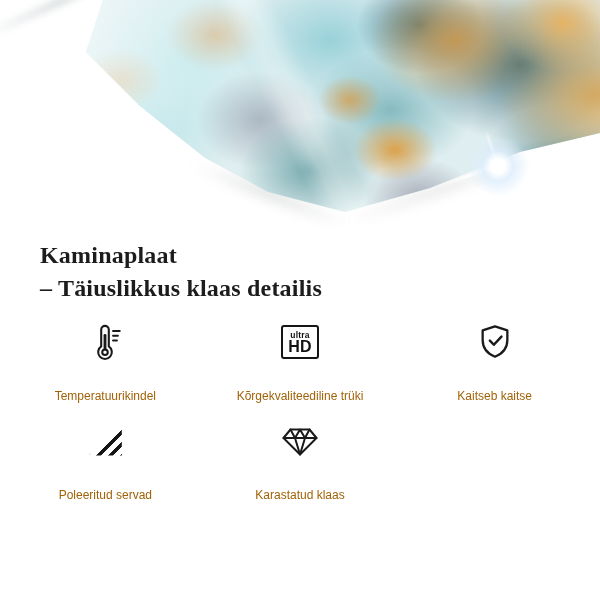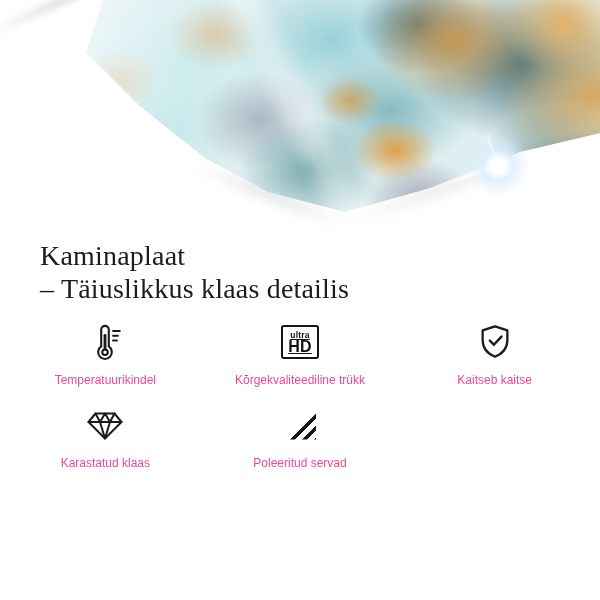--- a/index.html
+++ b/index.html
@@ -72,44 +72,44 @@
   .sp-glow{width:62px;height:62px;transform:translate(-50%,-50%);border-radius:50%;
     background:radial-gradient(circle, rgba(255,255,255,1) 0 16%, rgba(222,238,252,.85) 34%, rgba(222,238,252,0) 70%);}
   .sp-ray-h{width:124px;height:3px;transform:translate(-50%,-50%) rotate(-19deg);
     background:linear-gradient(90deg, rgba(255,255,255,0), #fff 32% 68%, rgba(255,255,255,0));}
   .sp-ray-v{width:3px;height:76px;transform:translate(-50%,-50%) rotate(-19deg);
     background:linear-gradient(180deg, rgba(255,255,255,0), #fff 32% 68%, rgba(255,255,255,0));}
 
   
   .content{padding:0 15px 0 40px;}
   h1.title{
-    font-family:"Liberation Serif", serif;font-weight:400;color:#1c1c1c;
-    font-size:28px;line-height:33px;margin:9px 0 0;letter-spacing:.2px;
+    font-family:"Liberation Serif", serif;font-weight:700;color:#1c1c1c;
+    font-size:24px;line-height:33px;margin:9px 0 0;letter-spacing:.2px;
   }
   p.desc{
     margin:13px 0 0;max-width:545px;
     font-size:12.5px;line-height:27px;color:#3d3d3d;letter-spacing:.1px;
   }
 
   
   .features{
     display:grid;grid-template-columns:1fr 1fr 1fr;row-gap:15px;
     padding:0 8px;margin-top:14px;
   }
   .feature{display:flex;flex-direction:column;align-items:center;text-align:center;}
   .icon-box{height:46px;display:flex;align-items:center;justify-content:center;}
-  .feature-label{font-size:12px;color:#ec4899;margin-top:8px;line-height:14px;}
+  .feature-label{font-size:12px;color:#a16207;margin-top:24px;line-height:14px;}
 
   .icon-stroke{stroke:#1a1a1a;fill:none;stroke-width:2.2;stroke-linecap:round;stroke-linejoin:round;}
   .icon-fill{fill:#1a1a1a;stroke:none;}
 
   .uhd{
     width:34px;height:30px;border:2.6px solid #161616;border-radius:3px;
     display:flex;flex-direction:column;align-items:center;justify-content:center;
-    color:#111;font-weight:700;text-decoration:underline;
+    color:#111;font-weight:700;
   }
   .uhd .u-top{font-size:8.5px;line-height:9px;letter-spacing:.2px;}
   .uhd .u-bottom{font-size:16px;line-height:13px;letter-spacing:.2px;}
 
   .stripes{
     width:33px;height:29px;
     background:repeating-linear-gradient(135deg, #161616 0 3.2px, transparent 3.2px 8.4px);
     clip-path:polygon(100% 0, 100% 100%, 0 100%);
   }
 </style>
@@ -151,47 +151,47 @@
       <div class="feature-label">Temperatuurikindel</div>
     </div>
 
     <div class="feature">
       <div class="icon-box">
         <div class="uhd">
           <span class="u-top">ultra</span>
           <span class="u-bottom">HD</span>
         </div>
       </div>
-      <div class="feature-label">Kõrgekvaliteediline trükk</div>
+      <div class="feature-label">Kõrgekvaliteediline trüki</div>
     </div>
 
     <div class="feature">
       <div class="icon-box">
         <svg width="38" height="40" viewBox="0 0 40 42">
           <path class="icon-stroke" style="stroke-width:2.4" d="M20 4.5 L33 8.8 V19 c0 9.5 -5.6 14.6 -13 17.5 C12.6 33.6 7 28.5 7 19 V8.8 Z"></path>
           <path class="icon-stroke" style="stroke-width:2.6" d="M14.6 19.6 l4.2 4.3 8 -8.6"></path>
         </svg>
       </div>
       <div class="feature-label">Kaitseb kaitse</div>
     </div>
 
     <div class="feature">
       <div class="icon-box">
+        <div class="stripes"></div>
+      </div>
+      <div class="feature-label">Poleeritud servad</div>
+    </div>
+
+    <div class="feature">
+      <div class="icon-box">
         <svg width="40" height="36" viewBox="0 0 40 36">
           <path class="icon-stroke" style="stroke-width:2" d="M10.5 6.5 H29.5 L36.5 15 L20 31.5 L3.5 15 Z"></path>
           <path class="icon-stroke" style="stroke-width:2" d="M3.5 15 H36.5"></path>
           <path class="icon-stroke" style="stroke-width:2" d="M10.5 6.5 L15 15 L20 6.5 L25 15 L29.5 6.5"></path>
           <path class="icon-stroke" style="stroke-width:2" d="M15 15 L20 31.5 M25 15 L20 31.5"></path>
         </svg>
       </div>
       <div class="feature-label">Karastatud klaas</div>
     </div>
 
-    <div class="feature">
-      <div class="icon-box">
-        <div class="stripes"></div>
-      </div>
-      <div class="feature-label">Poleeritud servad</div>
-    </div>
-
 
   </div>
 </div>
 
 </body></html>

